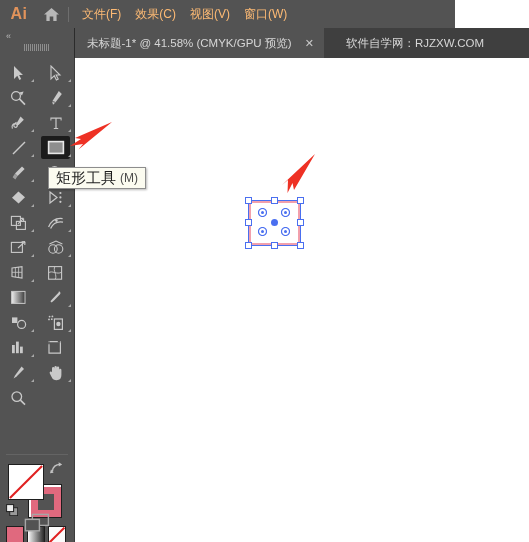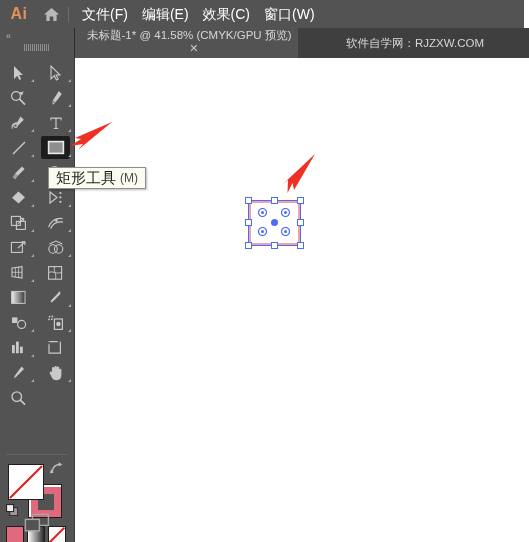--- a/index.html
+++ b/index.html
@@ -13,21 +13,21 @@
     position: relative;
     overflow: hidden;
     font-family: "Liberation Sans", "DejaVu Sans", sans-serif;
     -webkit-font-smoothing: antialiased;
   }
 
   
   #menubar {
     position: absolute;
     left: 0; top: 0;
-    width: 524px; height: 28px;
+    width: 455px; height: 28px;
     background: #535353;
     display: flex;
     align-items: center;
   }
   #ai-logo {
     width: 38px;
     text-align: center;
     color: #e2935b;
     font-size: 16px;
     font-weight: bold;
@@ -40,22 +40,22 @@
     align-items: center;
     justify-content: center;
   }
   .menu-sep {
     width: 1px;
     height: 15px;
     background: #6e6e6e;
     margin: 0 6px 0 4px;
   }
   .menu-item {
-    color: #ffffff;
-    font-size: 14px;
+    color: #fdba74;
+    font-size: 12px;
     padding: 0 7px;
     line-height: 28px;
     white-space: nowrap;
     cursor: default;
   }
 
   
   #tabbar {
     position: absolute;
     left: 0; top: 28px;
@@ -85,21 +85,20 @@
   }
   #doc-tab {
     position: absolute;
     left: 75px; top: 0;
     height: 30px;
     background: #535353;
     display: flex;
     align-items: center;
     padding: 0 6px 0 12px;
     box-sizing: border-box;
-    flex-direction: column;
   }
   #doc-tab-title {
     color: #d6d6d6;
     font-size: 11.5px;
     white-space: nowrap;
   }
   #doc-tab-close {
     color: #c9c9c9;
     font-size: 11px;
     margin-left: 13px;
@@ -306,22 +305,22 @@
 
 <div id="menubar">
   <div id="ai-logo">Ai</div>
   <div id="home-btn">
     <svg width="17" height="15" viewBox="0 0 17 15" aria-hidden="true">
       <path d="M8.5 1 L16 7.6 L13.6 7.6 L13.6 14 L10.3 14 L10.3 9.4 L6.7 9.4 L6.7 14 L3.4 14 L3.4 7.6 L1 7.6 Z" fill="#b8b8b8"></path>
     </svg>
   </div>
   <div class="menu-sep"></div>
   <div class="menu-item">文件(F)</div>
-  <div class="menu-item">编辑(E)</div>
   <div class="menu-item">效果(C)</div>
+  <div class="menu-item">视图(V)</div>
   <div class="menu-item">窗口(W)</div>
 </div>
 
 <div id="tabbar">
   <div id="panel-collapse">
     <div id="collapse-arrows">«</div>
     <div id="panel-grip"></div>
   </div>
   <div id="doc-tab">
     <span id="doc-tab-title">未标题-1* @ 41.58% (CMYK/GPU 预览)</span>

